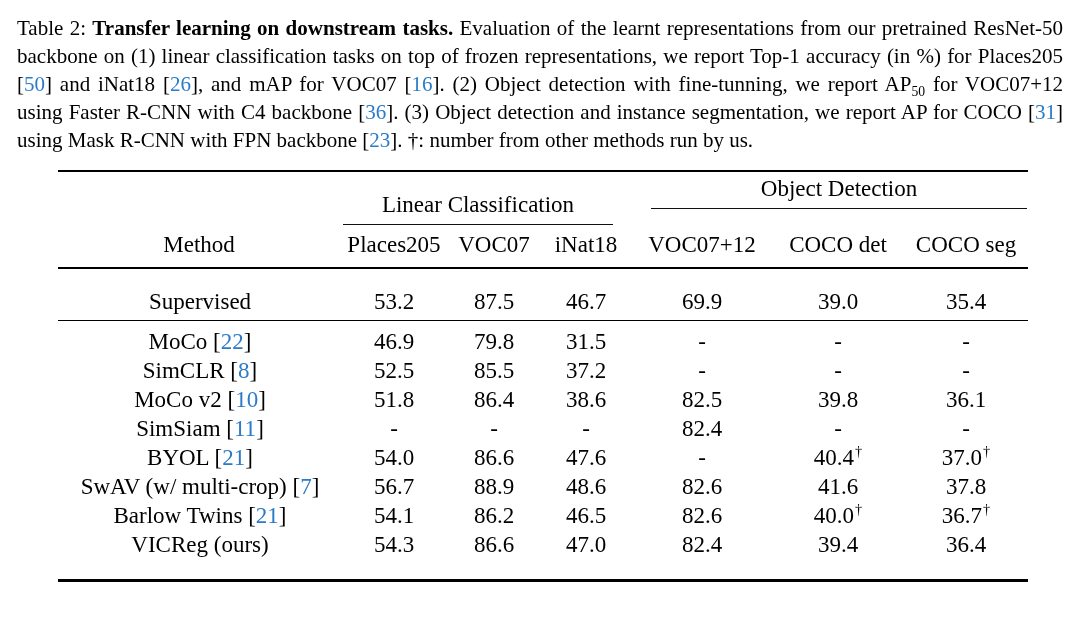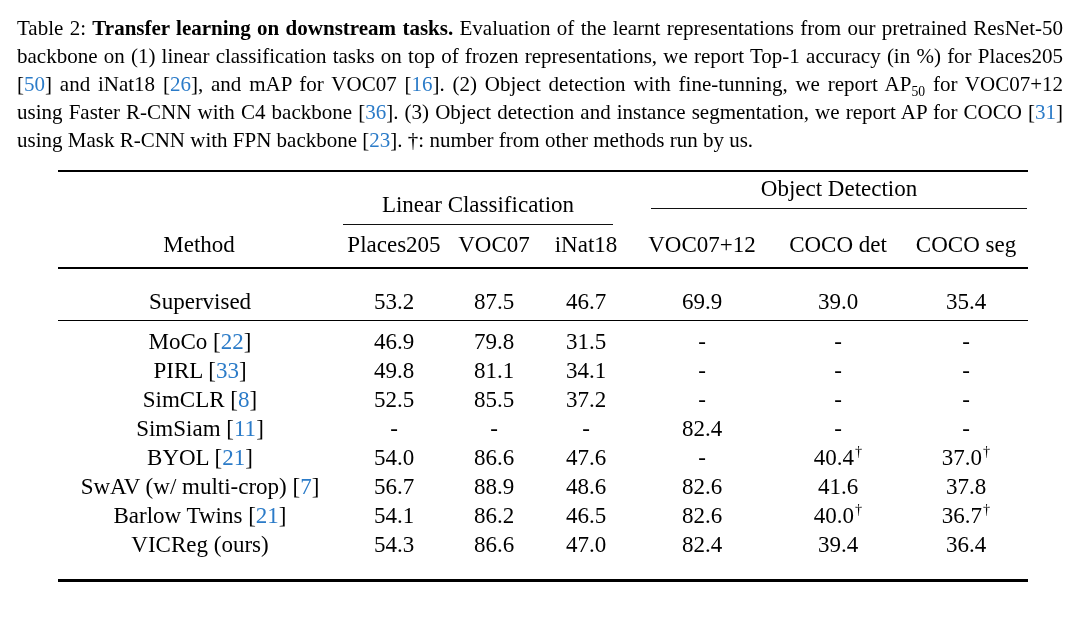--- a/index.html
+++ b/index.html
@@ -97,36 +97,36 @@
         <tr class="pad-top">
           <td class="method"><span>MoCo</span> [<span class="cite">22</span>]</td>
           <td class="num">46.9</td>
           <td class="num">79.8</td>
           <td class="num">31.5</td>
           <td class="num">-</td>
           <td class="num">-</td>
           <td class="num">-</td>
         </tr>
         <tr>
-          <td class="method"><span>PIRL</span> [<span class="cite">33</span>]</td>
-          <td class="num">49.8</td>
-          <td class="num">81.1</td>
-          <td class="num">34.1</td>
-          <td class="num">-</td>
-          <td class="num">-</td>
-          <td class="num">-</td>
-        </tr>
-        <tr>
           <td class="method"><span>SimCLR</span> [<span class="cite">8</span>]</td>
           <td class="num">52.5</td>
           <td class="num">85.5</td>
           <td class="num">37.2</td>
           <td class="num">-</td>
           <td class="num">-</td>
           <td class="num">-</td>
+        </tr>
+        <tr>
+          <td class="method"><span>MoCo v2</span> [<span class="cite">10</span>]</td>
+          <td class="num">51.8</td>
+          <td class="num">86.4</td>
+          <td class="num">38.6</td>
+          <td class="num">82.5</td>
+          <td class="num">39.8</td>
+          <td class="num">36.1</td>
         </tr>
         <tr>
           <td class="method"><span>SimSiam</span> [<span class="cite">11</span>]</td>
           <td class="num">-</td>
           <td class="num">-</td>
           <td class="num">-</td>
           <td class="num">82.4</td>
           <td class="num">-</td>
           <td class="num">-</td>
         </tr>

